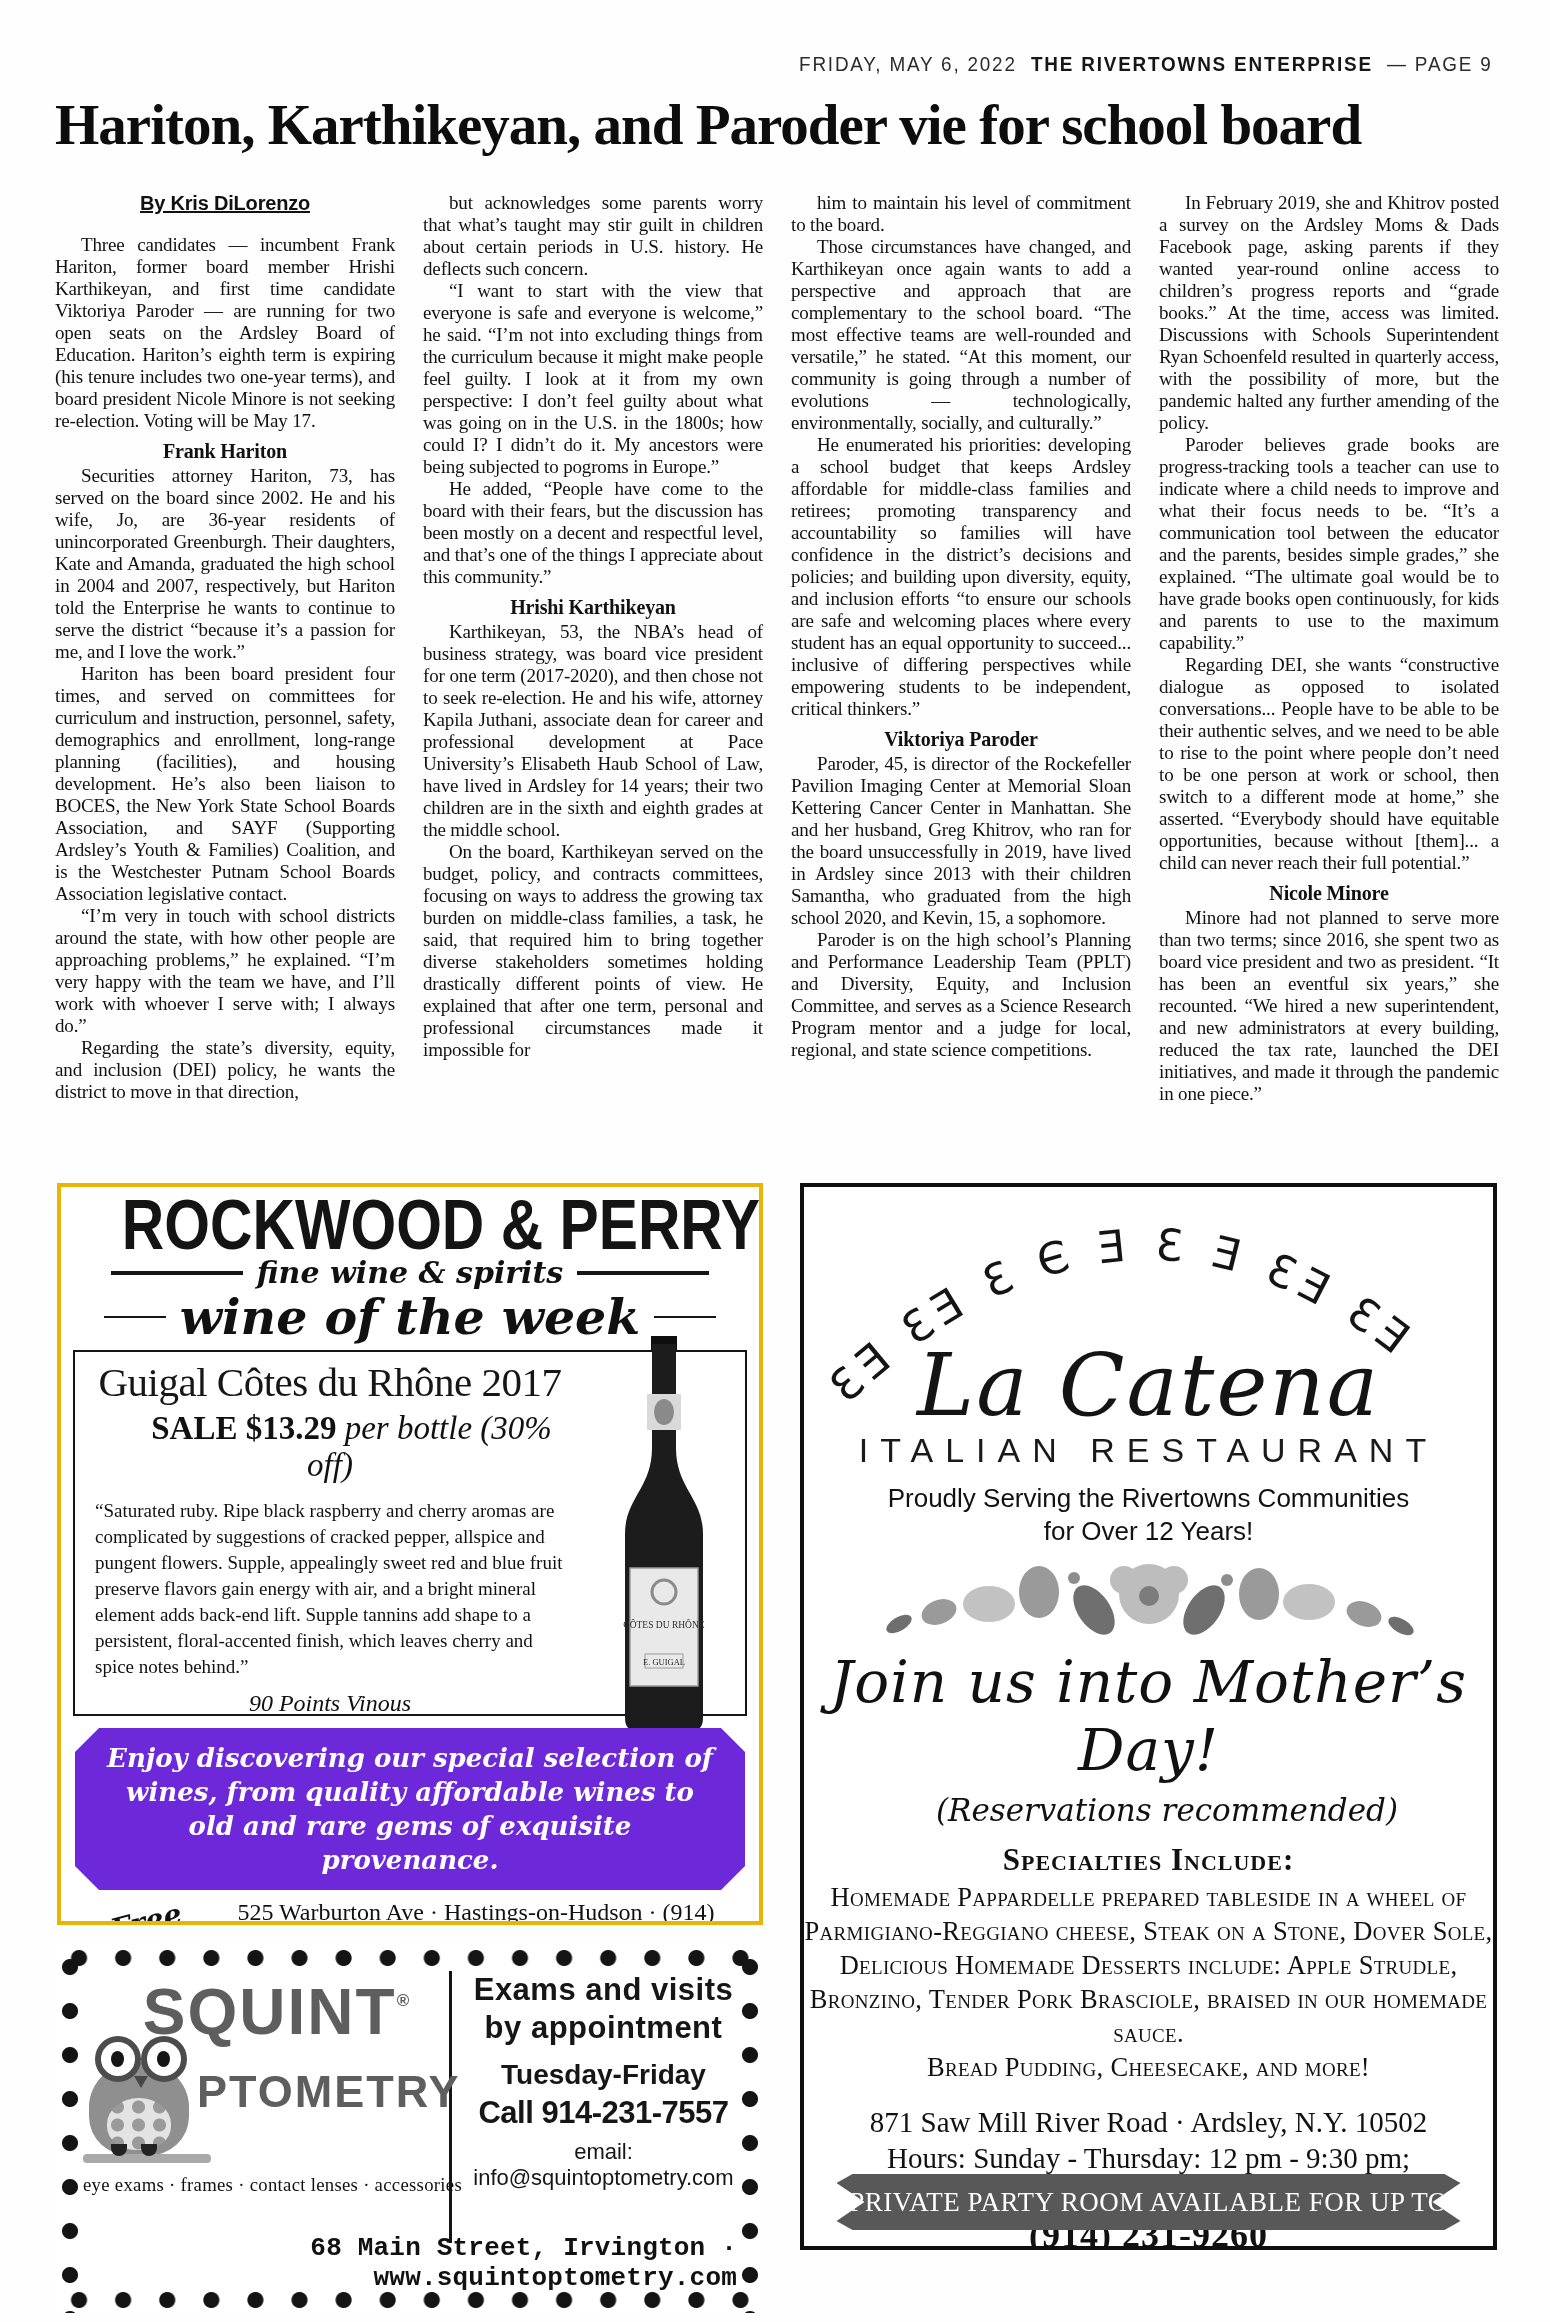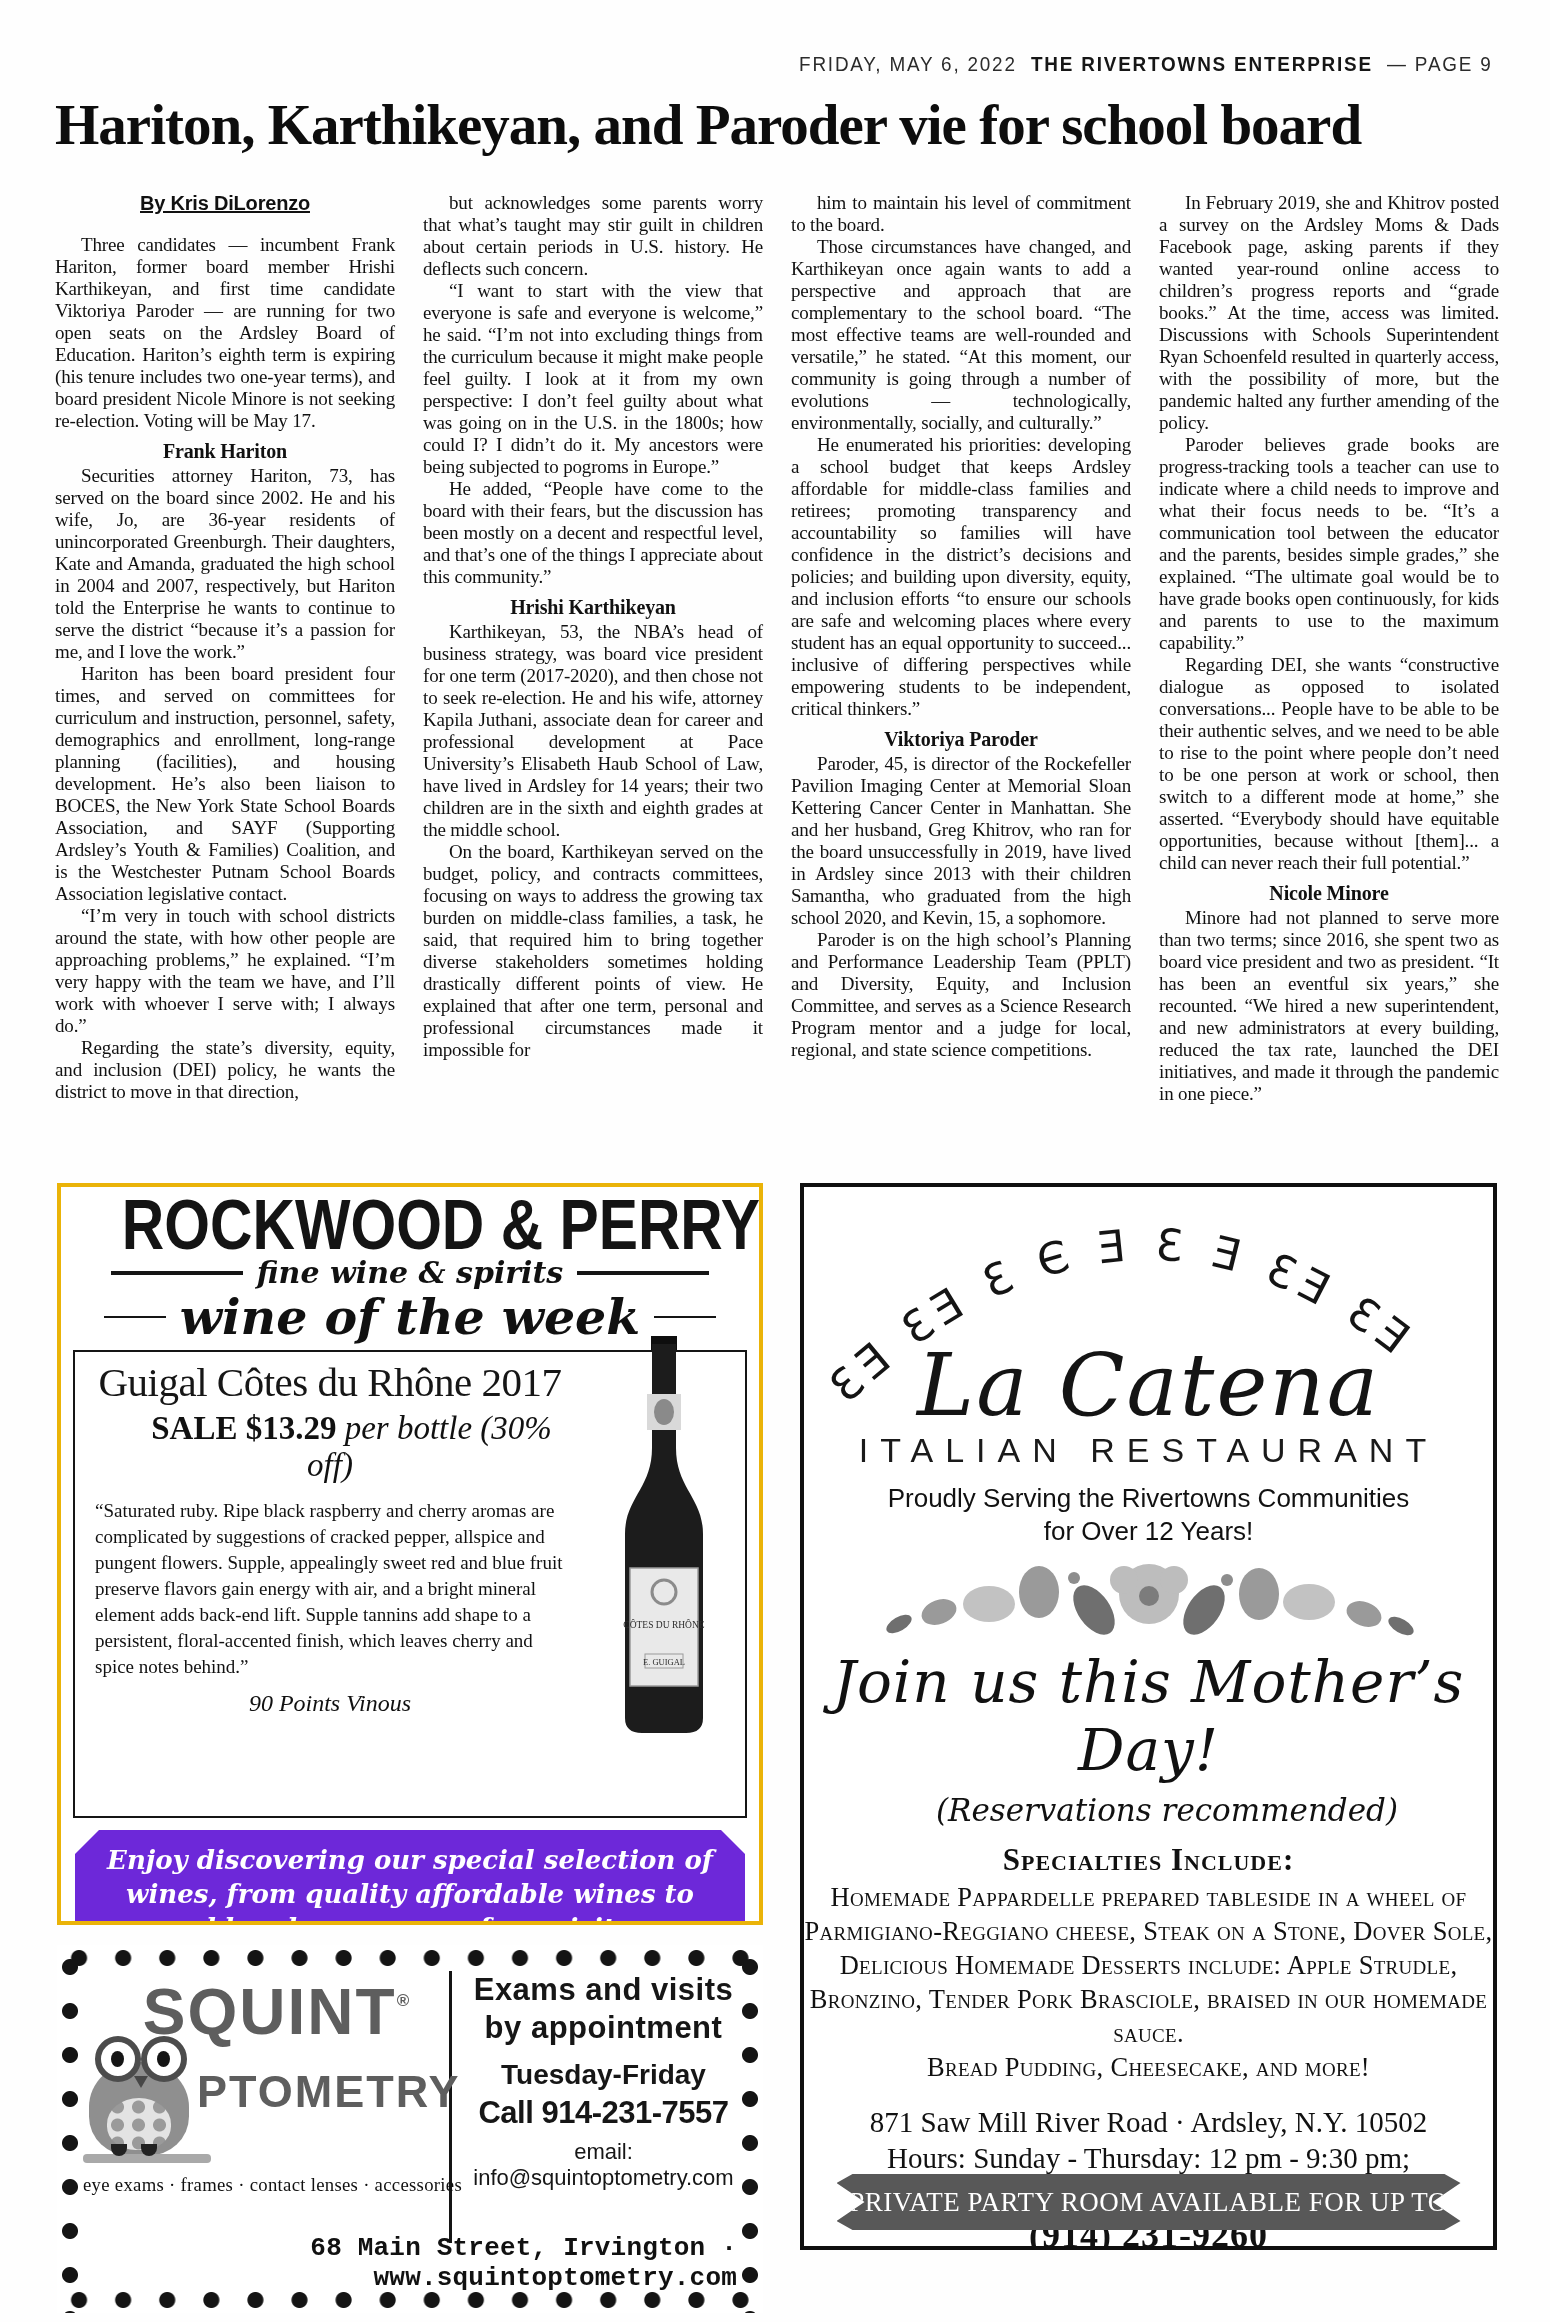--- a/index.html
+++ b/index.html
@@ -35,21 +35,21 @@
   .rockwood{left:57px;top:1183px;width:706px;height:742px;border:4px solid #eab308;overflow:hidden;}
   .rw-title{text-align:center;margin-top:2px;font-family:"Liberation Sans",sans-serif;
             font-weight:700;font-size:70px;line-height:72px;color:#141414;}
   .rw-row{display:flex;align-items:center;justify-content:center;gap:14px;}
   .rw-tagline{margin-top:-6px;}
   .rw-tagline .rule{width:132px;height:4px;}
   .rw-tagline .txt{font-family:"DejaVu Serif",serif;font-style:italic;font-size:30px;font-weight:700;}
   .rw-feature{margin-top:-2px;}
   .rw-feature .rule{width:62px;height:2px;}
   .rw-feature .txt{font-family:"DejaVu Serif",serif;font-style:italic;font-weight:700;font-size:49px;}
-  .rw-box{position:relative;margin:4px 12px 0 12px;height:468px;border:2px solid #151515;
+  .rw-box{position:relative;margin:4px 12px 0 12px;height:366px;border:2px solid #151515;
           box-sizing:border-box;padding:6px 180px 12px 20px;text-align:center;}
   .rw-wine-name{font-size:41px;letter-spacing:-.5px;color:#161616;}
   .rw-sale{margin-top:4px;font-size:33px;}
   .rw-sale-bold{font-weight:700;margin-left:43px;}
   .rw-sale-rest{font-style:italic;}
   .rw-quote{margin:14px 0 0 0;text-align:left;font-size:19px;line-height:26px;max-width:470px;}
   .rw-rating{margin-top:10px;text-align:center;font-style:italic;font-size:24px;}
   .rw-bottle{position:absolute;right:18px;top:-16px;width:126px;height:400px;}
   .rw-banner{margin:12px 14px 6px 14px;background:#6d28d9;color:#fff;text-align:center;
              font-family:"DejaVu Serif",serif;font-style:italic;font-weight:700;font-size:26px;
@@ -260,21 +260,21 @@
         <g fill="#bdbdbd">
           <circle cx="280" cy="42" r="30"></circle>
             <circle cx="255" cy="28" r="14"></circle>
             <circle cx="305" cy="28" r="14"></circle>
         </g>
         <circle cx="280" cy="44" r="10" fill="#7c7c7c"></circle>
         <circle cx="205" cy="26" r="6" fill="#8d8d8d"></circle>
           <circle cx="358" cy="28" r="6" fill="#8d8d8d"></circle>
       </svg>
     </div>
-    <div class="ct-event">Join us this Mother’s Day!</div>
+    <div class="ct-event">Join us into Mother’s Day!</div>
     <div class="ct-resv">(Reservations recommended)</div>
     <div class="ct-spec-head">Specialties Include:</div>
     <div class="ct-specs">
         <div class="spec-line">Homemade Pappardelle prepared tableside in a wheel of</div>
         <div class="spec-line">Parmigiano-Reggiano cheese, Steak on a Stone, Dover Sole,</div>
         <div class="spec-line">Delicious Homemade Desserts include: Apple Strudle,</div>
         <div class="spec-line">Bronzino, Tender Pork Brasciole, braised in our homemade sauce.</div>
         <div class="spec-line">Bread Pudding, Cheesecake, and more!</div>
       </div>
     <div class="ct-address">

